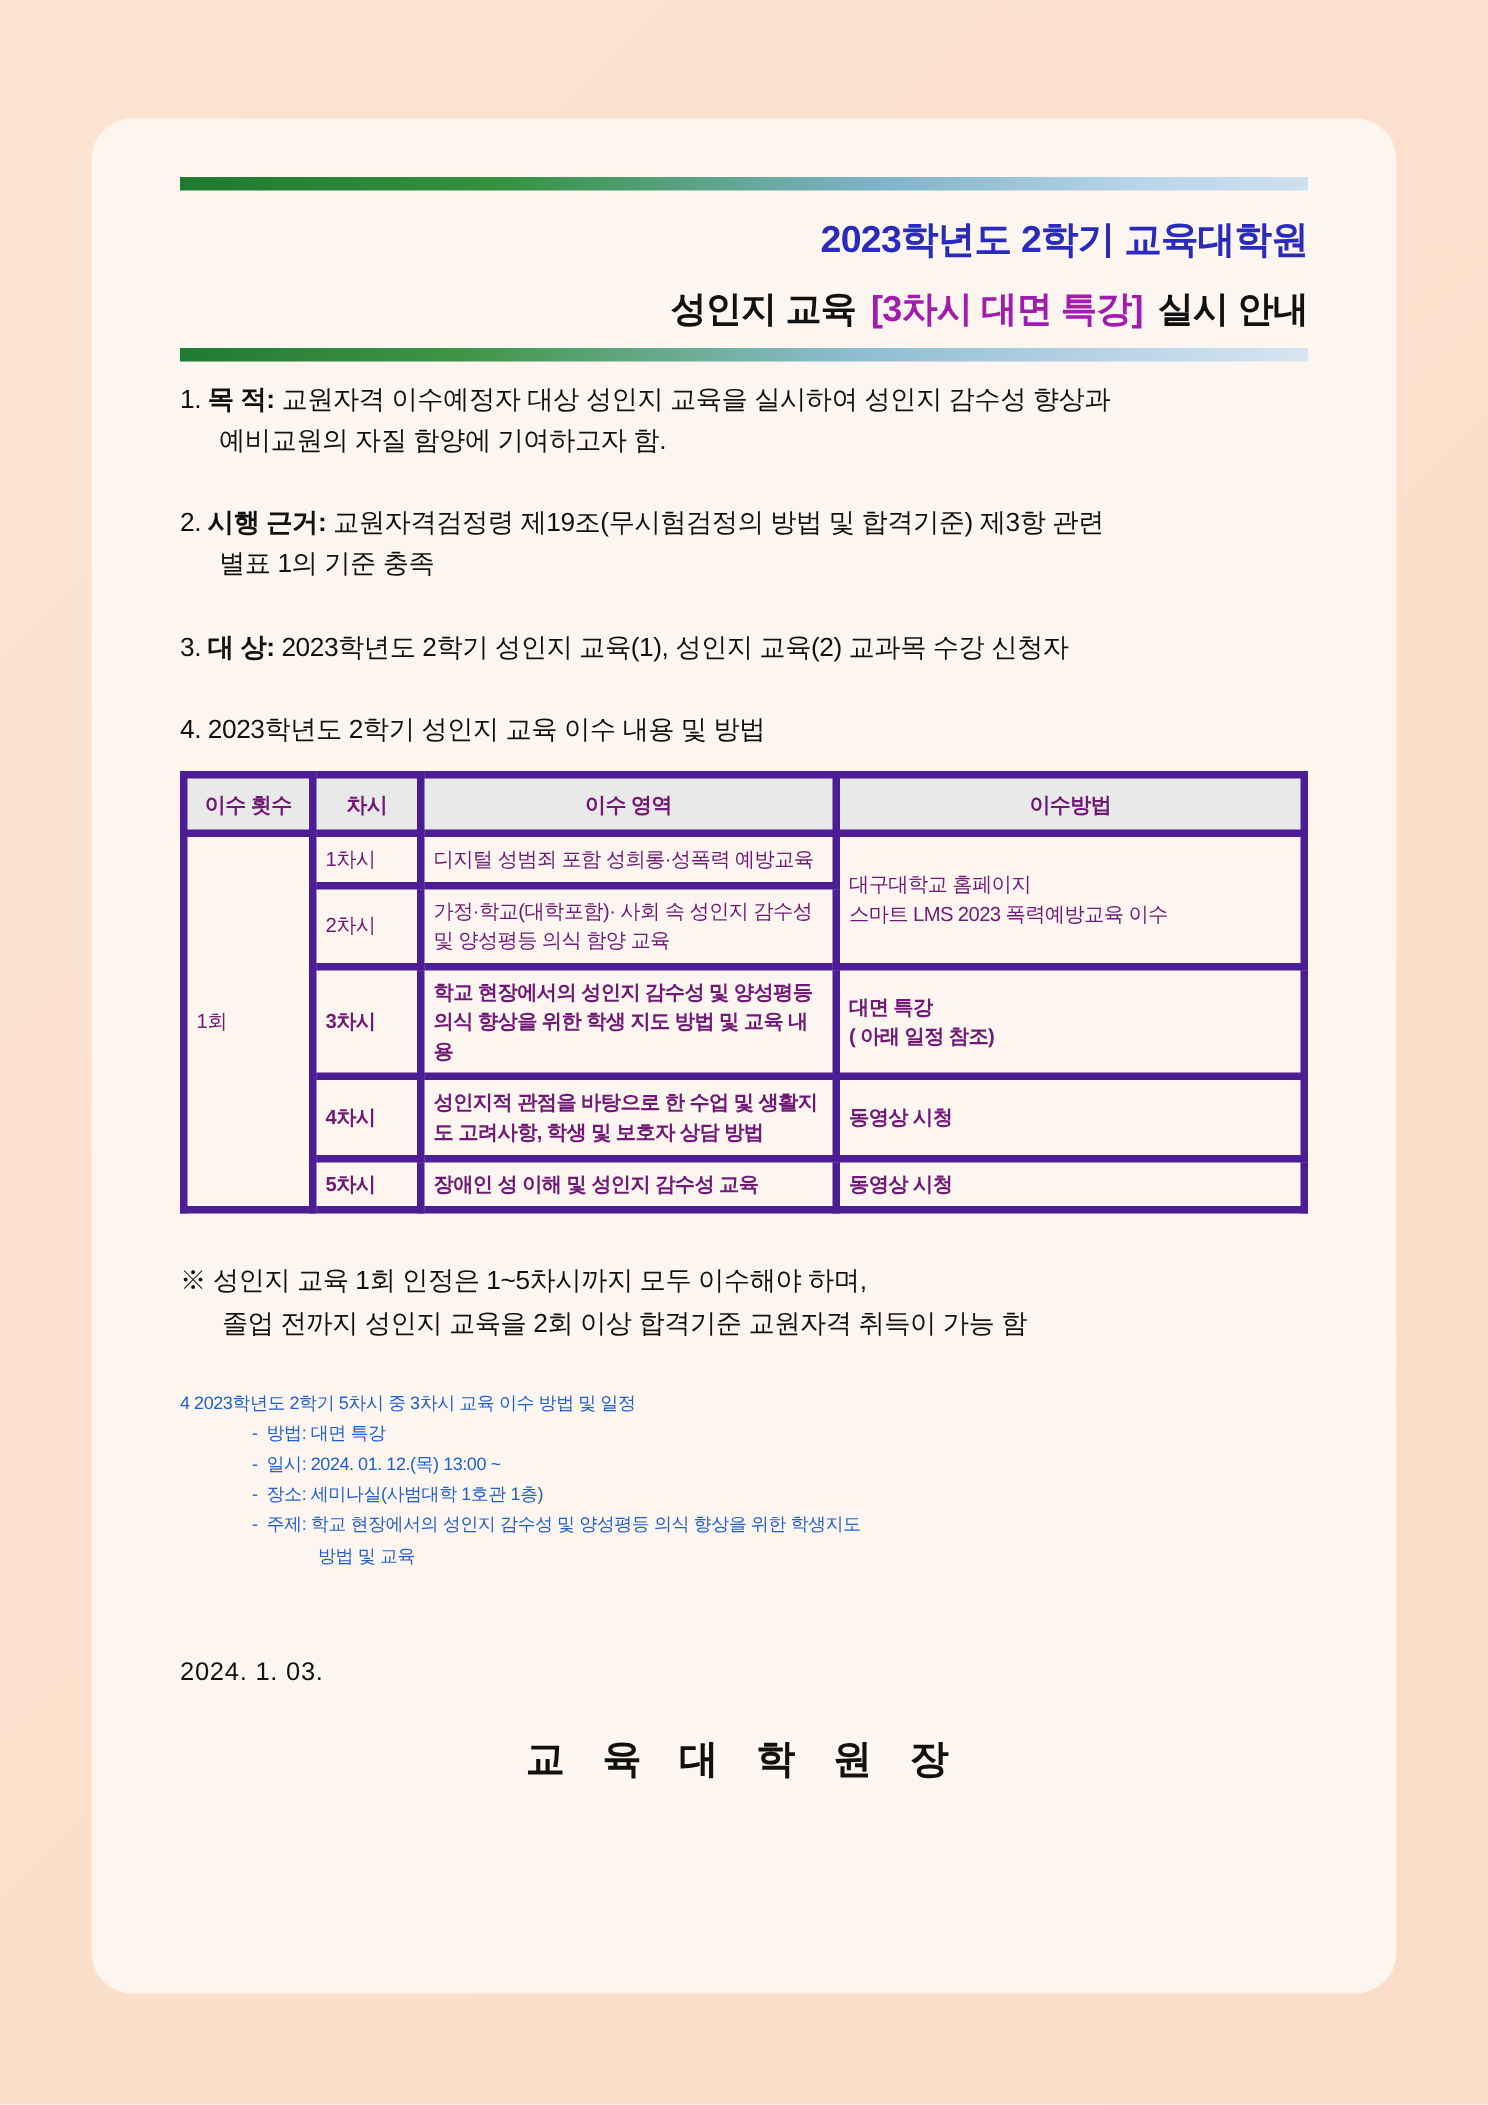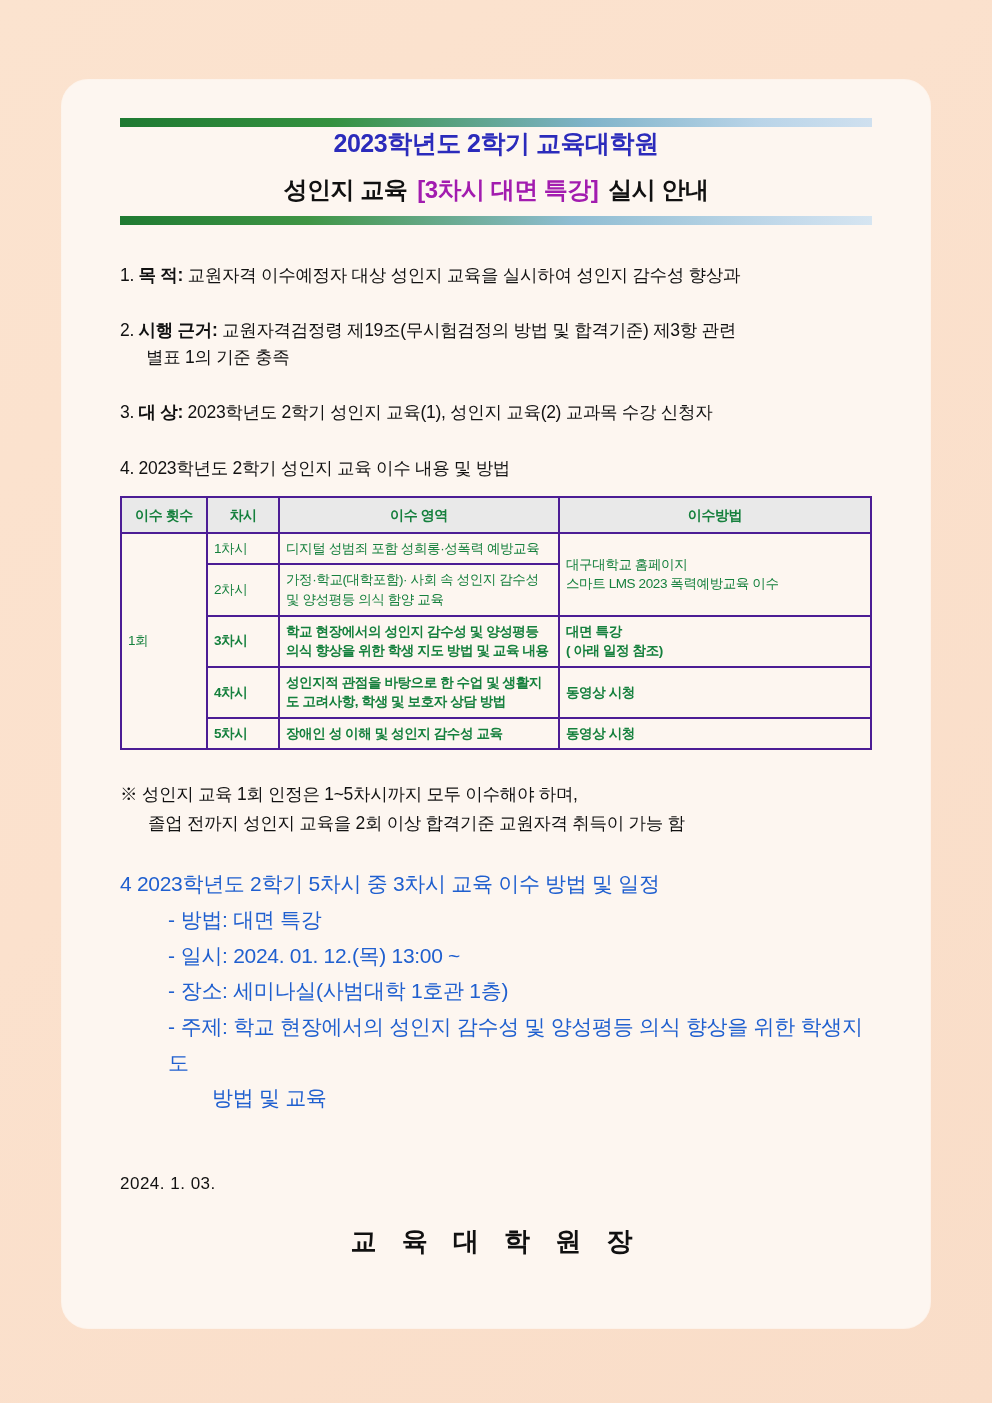--- a/index.html
+++ b/index.html
@@ -34,22 +34,22 @@
   
   .rule {
     height: 9px;
     width: 100%;
     background: linear-gradient(to right, #1f7a32 0%, #34913f 28%, #7fb3c9 62%, #b9d4e8 85%, #cfe0ef 100%);
   }
   .rule.bottom {
     background: linear-gradient(to right, #1f7a32 0%, #3f9545 25%, #8fbdd2 60%, #c2d9ea 88%, #d6e5f1 100%);
   }
   .title-block {
-    padding: 0 0 10px 0;
-    text-align: center;
+    padding: 16px 0 10px 0;
+    text-align: right;
   }
   .title-1 {
     font-size: 25px;
     font-weight: bold;
     color: #2b2bbb;
     letter-spacing: -0.5px;
     margin-bottom: 14px;
   }
   .title-2 {
     font-size: 24px;
@@ -60,21 +60,21 @@
   .title-2 .hl {
     color: #a21caf;
   }
   .title-2 .sp {
     display: inline-block;
     width: 10px;
   }
 
   
   .section {
-    margin-top: 37px;
+    margin-top: 12px;
     font-size: 17.5px;
     color: #111;
     line-height: 1.55;
     letter-spacing: -0.3px;
   }
   .section .lbl {
     font-weight: bold;
   }
   .section .ind {
     display: block;
@@ -83,24 +83,24 @@
   .sec-gap { margin-top: 28px; }
 
   
   table.main {
     margin-top: 14px;
     border-collapse: collapse;
     width: 100%;
     table-layout: fixed;
   }
   table.main th, table.main td {
-    border: 2px solid #4c1d95;
+    border: 5px solid #4c1d95;
     padding: 5px 6px;
     font-size: 13.5px;
-    color: #15803d;
+    color: #701a75;
     vertical-align: middle;
     letter-spacing: -0.4px;
     line-height: 1.45;
   }
   table.main th {
     background: #e9e9e9;
     text-align: center;
     font-weight: bold;
     font-size: 14px;
     padding: 7px 4px;
@@ -123,21 +123,21 @@
   }
   .note .ind2 {
     display: block;
     padding-left: 28px;
   }
 
   
   .sched {
     margin-top: 28px;
     color: #1f5fcf;
-    font-size: 21px;
+    font-size: 12px;
     line-height: 1.7;
     letter-spacing: -0.3px;
   }
   .sched .item {
     padding-left: 48px;
   }
   .sched .item .dash { margin-right: 6px; }
   .sched .sub {
     padding-left: 92px;
   }
@@ -170,20 +170,21 @@
       <div class="title-1">2023학년도 2학기 교육대학원</div>
       <div class="title-2">
         <span>성인지 교육</span><span class="sp"></span><span class="hl">[3차시 대면 특강]</span><span class="sp"></span><span>실시   안내</span>
       </div>
     </div>
     <div class="rule bottom"></div>
 
     <div class="section">
       <span>1.</span>
       <span class="lbl">목 적:</span><span> 교원자격 이수예정자 대상 성인지 교육을 실시하여 성인지 감수성 향상과</span>
+      <span class="ind">예비교원의 자질 함양에 기여하고자 함.</span>
     </div>
 
     <div class="section sec-gap">
       <span>2.</span>
       <span class="lbl">시행 근거:</span><span> 교원자격검정령 제19조(무시험검정의 방법 및 합격기준) 제3항 관련</span>
       <span class="ind">별표 1의 기준 충족</span>
     </div>
 
     <div class="section sec-gap">
       <span>3.</span>

